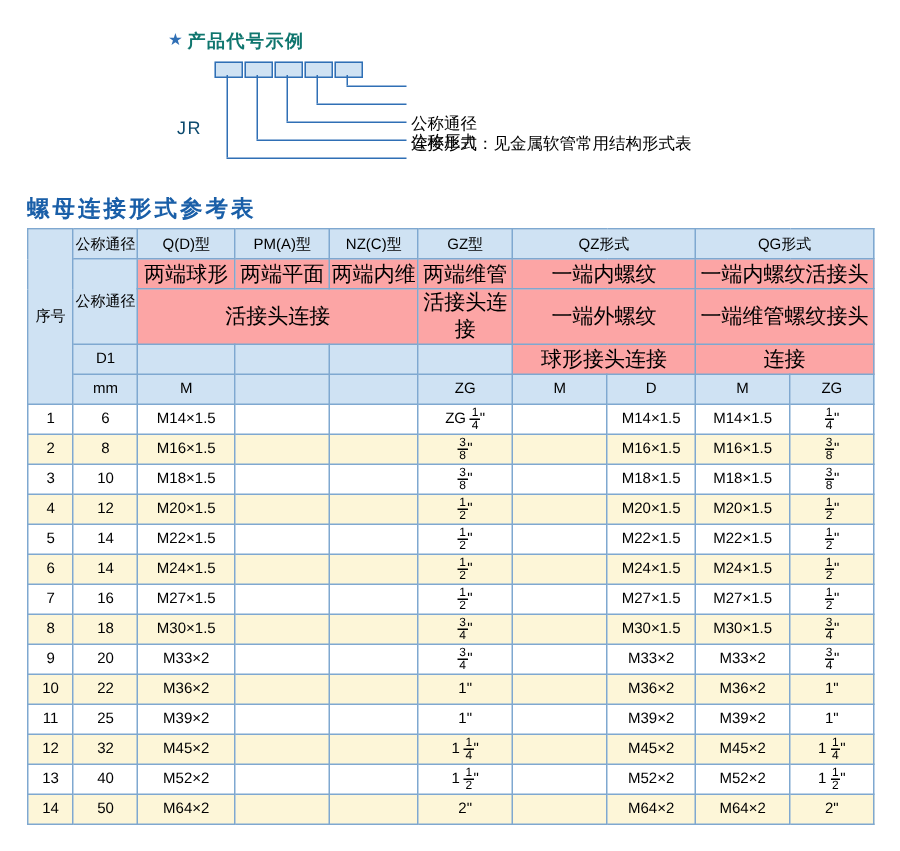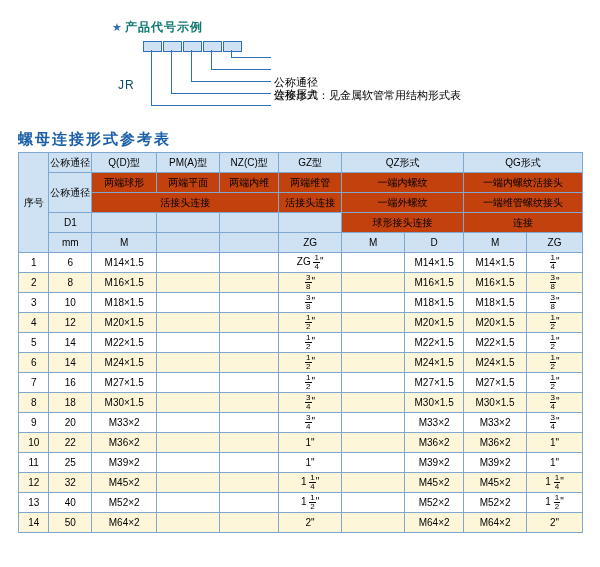--- a/index.html
+++ b/index.html
@@ -64,21 +64,21 @@
     border:1px solid #7fa8d0;
     text-align:center;
     vertical-align:middle;
     font-size:10px;
     padding:0;
     height:19px;
     color:#000;
     font-weight:normal;
   }
   .hd{background:#cfe2f3;font-size:10px;}
-  .hd-cn{background:#c2410c;font-size:10px;}
+  .hd-cn{background:#fca5a5;font-size:14px;}
   .rowA{background:#ffffff;}
   .rowB{background:#fdf6d8;}
   .frac{display:inline-block;vertical-align:middle;text-align:center;line-height:1;}
   .frac .n{display:block;font-size:8px;border-bottom:1px solid #000;padding:0 1px;}
   .frac .d{display:block;font-size:8px;padding:0 1px;}
   .w-seq{width:30px;}
   .w-dn{width:42px;}
   .w-q{width:64px;}
   .w-pm{width:62px;}
   .w-nz{width:58px;}

